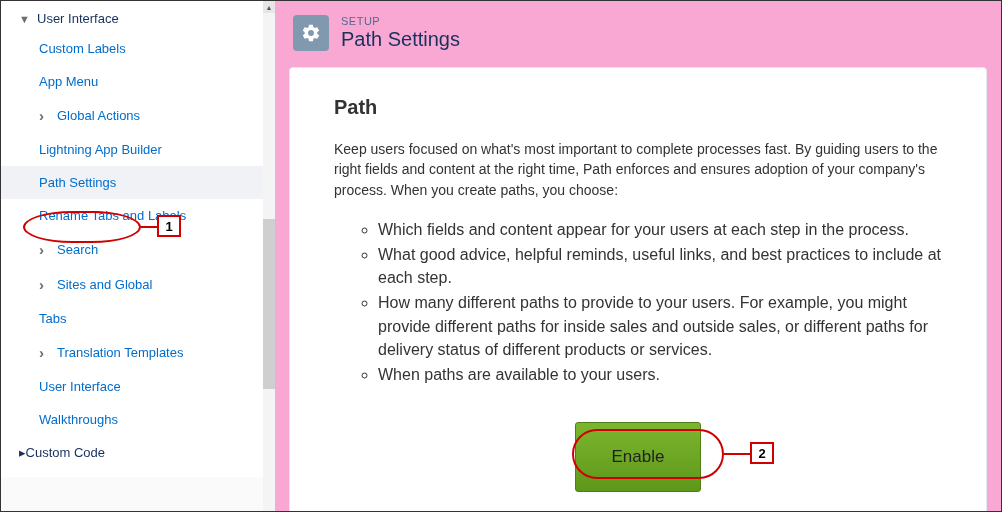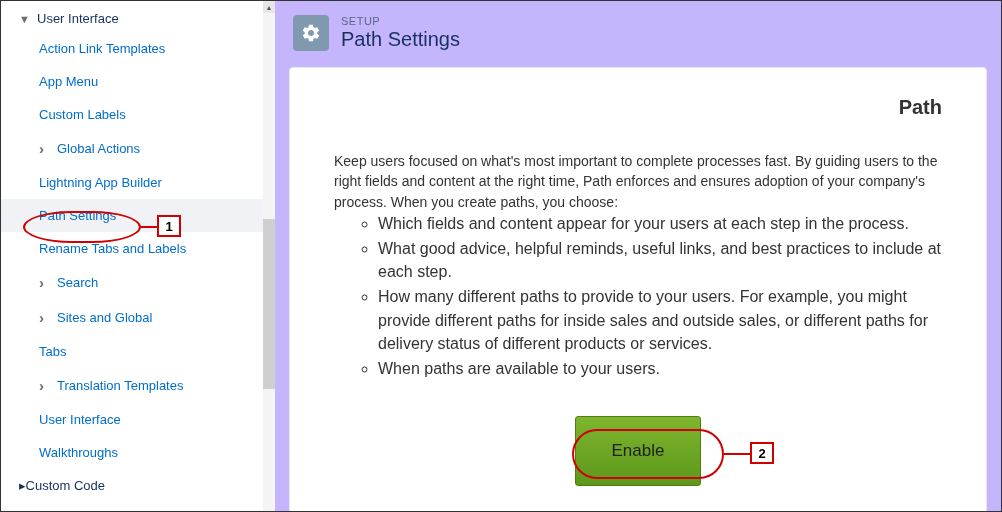--- a/index.html
+++ b/index.html
@@ -85,21 +85,21 @@
     font-size:7px; color:#555;
   }
   .scroll-thumbA {
     position:absolute; top:218px; right:0; width:12px; height:170px;
     background:#cfcfcf;
   }
 
   
   .main {
     flex: 1;
-    background: #c4b5fd;
+    background: #f9a8d4;
     position: relative;
     padding: 0;
   }
   .page-header {
     display: flex;
     align-items: center;
     padding: 14px 18px 16px 18px;
   }
   .hdr-icon {
     width: 36px; height: 36px;
@@ -123,30 +123,31 @@
 
   .card {
     background: #fff;
     margin: 0 14px;
     border: 1px solid #e5e9ef;
     border-radius: 4px;
     padding: 28px 44px 40px 44px;
     min-height: 410px;
   }
   .card h2 {
-    text-align: right;
+    text-align: left;
     font-size: 20px;
     color: #333;
     font-weight: 700;
-    margin-bottom: 32px;
+    margin-bottom: 20px;
   }
   .card p.lead {
     color: #333;
     font-size: 14px;
     line-height: 1.45;
+    margin-bottom: 18px;
   }
   .card ul.bullets {
     list-style: circle;
     padding-left: 44px;
     color: #333;
     font-size: 16px;
     line-height: 1.45;
   }
   .card ul.bullets li { margin-bottom: 2px; }
 
@@ -196,27 +197,24 @@
 <div class="layout">
   <div class="sidebar-wrap">
     <div class="sidebar">
       <ul class="tree">
         <li class="parent">
           <span class="chev">▼</span>
           <span>User Interface</span>
         </li>
         <ul class="sub" id="nav-items">
             <li>
-              <span>Action Link Templates</span>
+              <span>Custom Labels</span>
             </li>
             <li>
               <span>App Menu</span>
-            </li>
-            <li>
-              <span>Custom Labels</span>
             </li>
             <li>
               <span class="chev-right" style="font-size: 15px; font-weight: 600;">›</span>
               <span>Global Actions</span>
             </li>
             <li>
               <span>Lightning App Builder</span>
             </li>
             <li class="active">
               <span>Path Settings</span>

